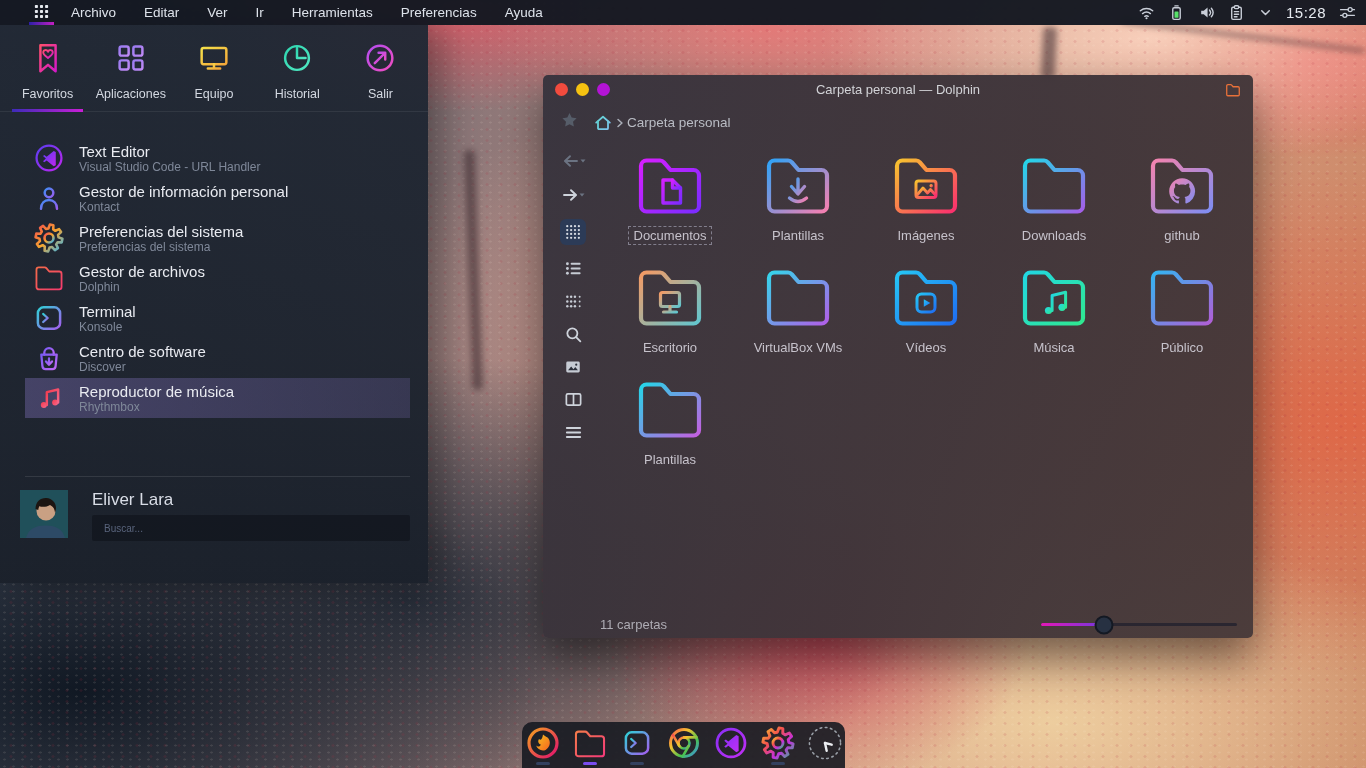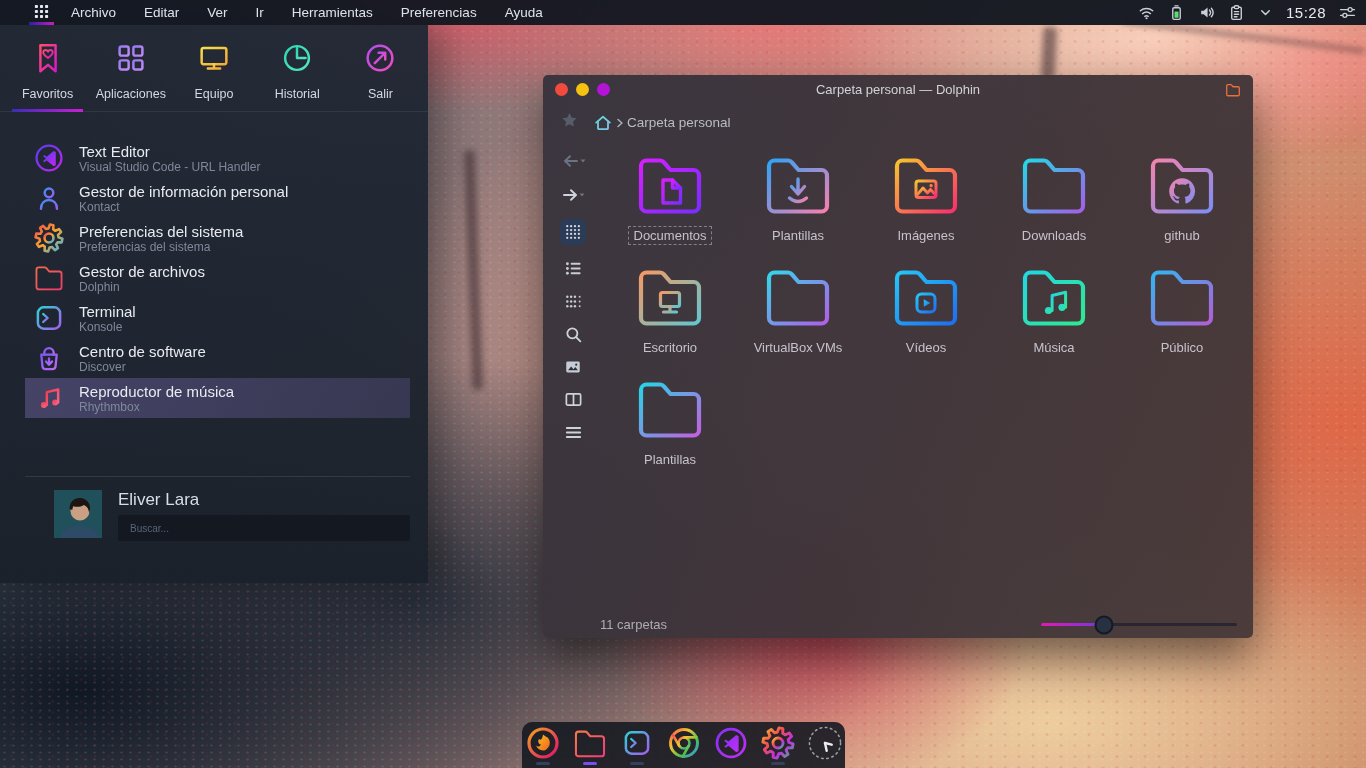--- a/index.html
+++ b/index.html
@@ -46,21 +46,21 @@
   .tab-label{font-size:12.5px;color:#d4d9e2;}
   .tab.active .tab-underline{position:absolute;left:6px;right:6px;bottom:-1px;height:3.5px;
     background:linear-gradient(90deg,#3d2bb8,#c91fd6);}
   .apps{margin-top:26px;display:flex;flex-direction:column;}
   .app-item{height:40px;display:flex;align-items:center;gap:14px;margin:0 18px 0 25px;padding-left:8px;cursor:pointer;}
   .app-item.selected{background:linear-gradient(90deg,rgba(122,108,178,.42),rgba(122,108,178,.26));}
   .app-icon{width:32px;height:32px;display:flex;align-items:center;justify-content:center;flex:0 0 32px;}
   .app-title{font-size:15px;color:#e9ebf1;line-height:17px;}
   .app-sub{font-size:12px;color:#7f8899;line-height:14px;}
   .user-divider{margin:58px 18px 0 25px;border-top:1px solid rgba(255,255,255,.10);}
-  .user-area{display:flex;gap:16px;padding:13px 18px 0 26px;margin-left:28px;}
+  .user-area{display:flex;gap:24px;padding:13px 18px 0 20px;}
   .avatar{width:48px;height:48px;flex:0 0 48px;overflow:hidden;cursor:pointer;}
   .user-col{flex:1;display:flex;flex-direction:column;}
   .user-name{font-size:17px;color:#d9dde6;margin:0 0 5px 0;}
   .search-input{height:26px;background:rgba(12,17,24,.55);border:none;outline:none;border-radius:2px;
     color:#cfd5e0;font-size:10px;padding:0 12px;font-family:"Liberation Sans",sans-serif;width:100%;box-sizing:border-box;}
   .search-input::placeholder{color:#59647c;}
   
   .window{position:absolute;left:543px;top:75px;width:710px;height:563px;border-radius:5px;
     background:linear-gradient(115deg,rgba(55,51,61,.97) 0%,rgba(62,52,57,.97) 55%,rgba(71,57,57,.97) 100%);
     box-shadow:0 20px 44px rgba(0,0,0,.5);z-index:20;}

